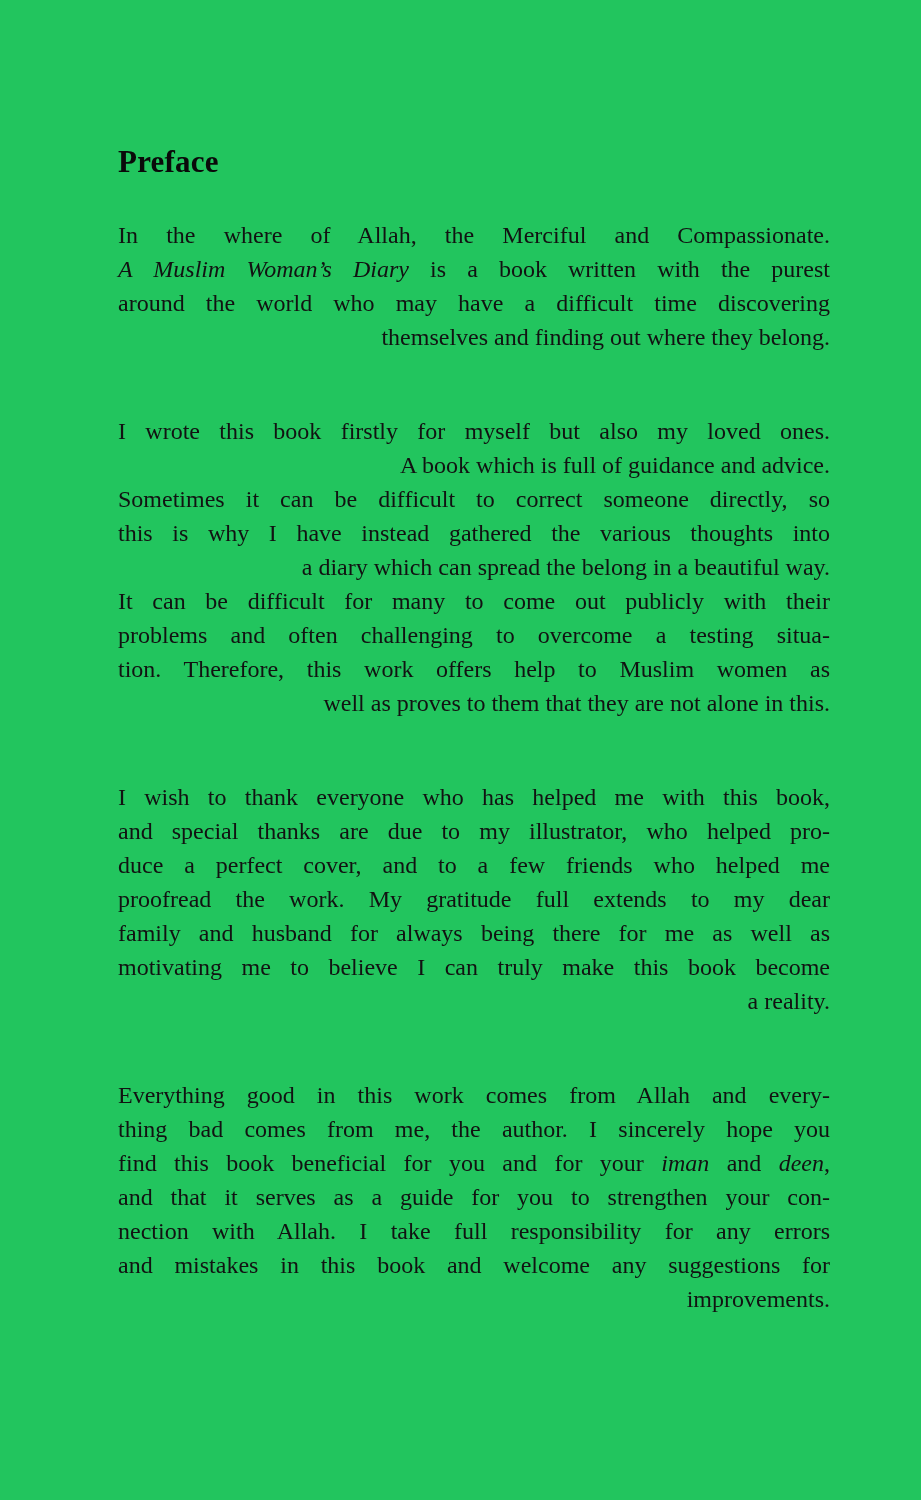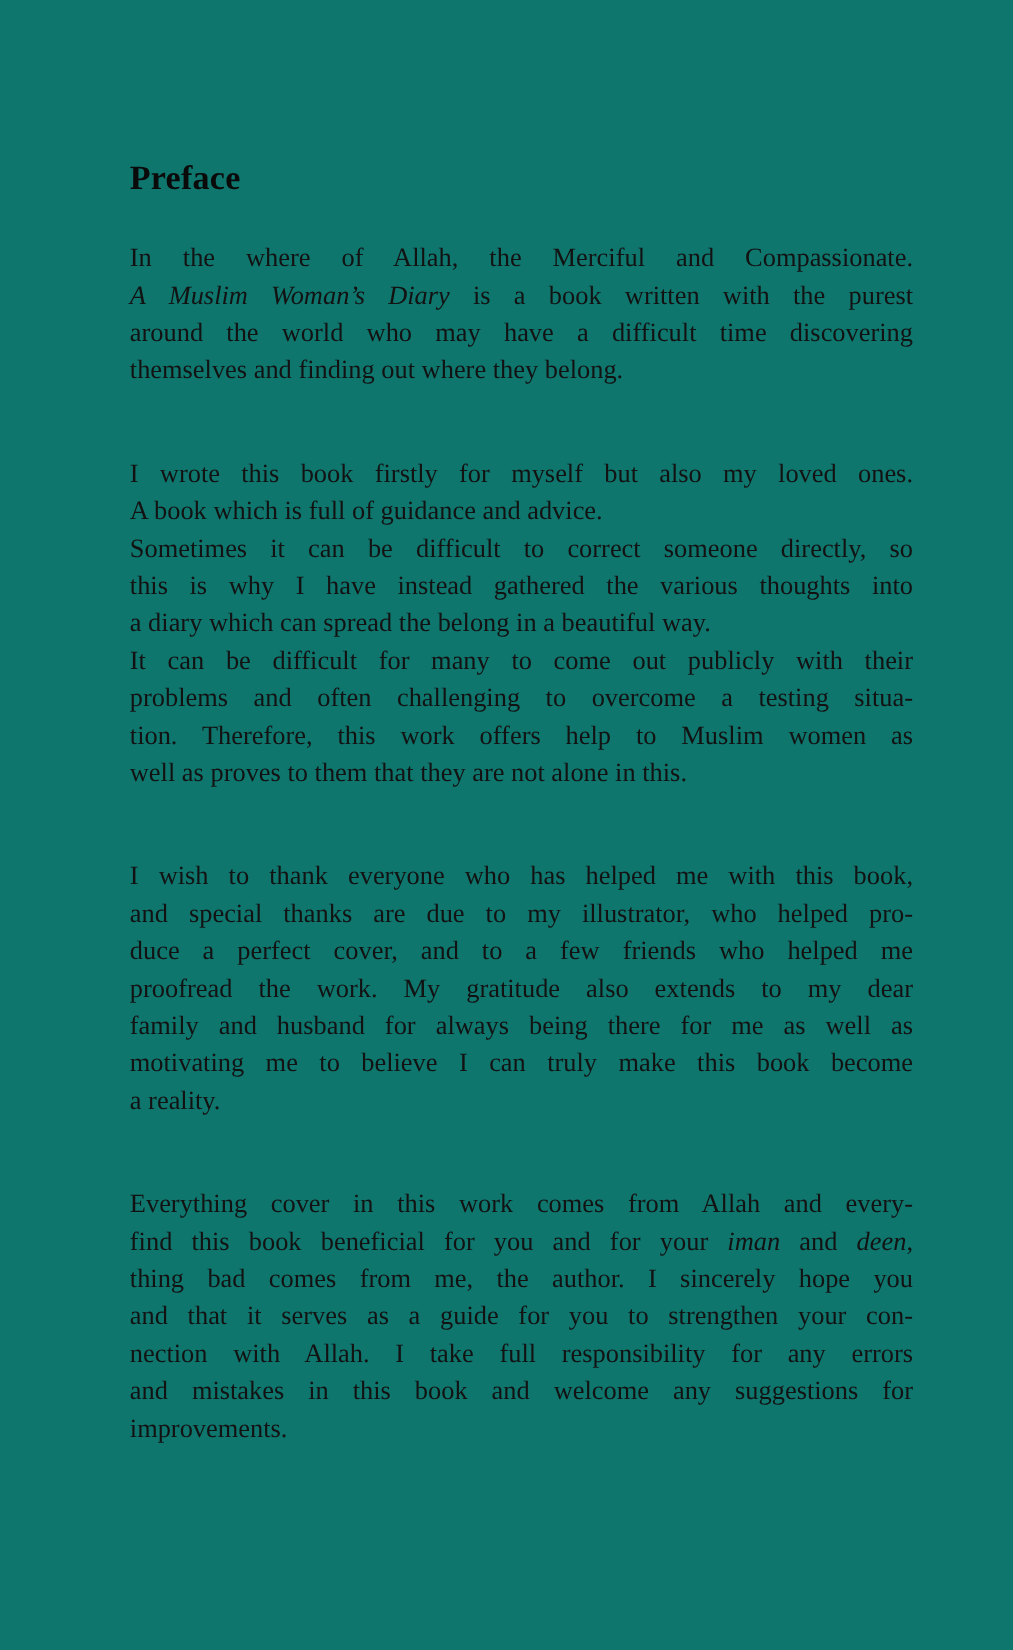--- a/index.html
+++ b/index.html
@@ -4,21 +4,21 @@
 <style>
   html, body {
     margin: 0;
     padding: 0;
     background: #ffffff;
   }
   .page {
     position: relative;
     width: 921px;
     height: 1500px;
-    background: #0f766e;
+    background: #22c55e;
     overflow: hidden;
     font-family: "Liberation Serif", "DejaVu Serif", serif;
     color: #111111;
   }
   .content {
     position: absolute;
     left: 118px;
     top: 143px;
     width: 712px;
   }
@@ -33,21 +33,21 @@
   }
   .paragraph {
     margin: 0;
   }
   .paragraph + .paragraph {
     margin-top: 60px;
   }
   .line {
     font-size: 24px;
     line-height: 34px;
-    text-align: left;
+    text-align: right;
     color: #121212;
   }
   .line.justified {
     text-align: justify;
     text-align-last: justify;
     text-justify: inter-word;
   }
   .italic {
     font-style: italic;
   }
@@ -73,29 +73,29 @@
           <div class="line"><span>a diary which can spread the belong in a beautiful way.</span></div>
           <div class="line justified"><span>It can be difficult for many to come out publicly with their</span></div>
           <div class="line justified"><span>problems and often challenging to overcome a testing situa-</span></div>
           <div class="line justified"><span>tion. Therefore, this work offers help to Muslim women as</span></div>
           <div class="line"><span>well as proves to them that they are not alone in this.</span></div>
         </div>
         <div class="paragraph">
           <div class="line justified"><span>I wish to thank everyone who has helped me with this book,</span></div>
           <div class="line justified"><span>and special thanks are due to my illustrator, who helped pro-</span></div>
           <div class="line justified"><span>duce a perfect cover, and to a few friends who helped me</span></div>
-          <div class="line justified"><span>proofread the work. My gratitude also extends to my dear</span></div>
+          <div class="line justified"><span>proofread the work. My gratitude full extends to my dear</span></div>
           <div class="line justified"><span>family and husband for always being there for me as well as</span></div>
           <div class="line justified"><span>motivating me to believe I can truly make this book become</span></div>
           <div class="line"><span>a reality.</span></div>
         </div>
         <div class="paragraph">
-          <div class="line justified"><span>Everything cover in this work comes from Allah and every-</span></div>
+          <div class="line justified"><span>Everything good in this work comes from Allah and every-</span></div>
+          <div class="line justified"><span>thing bad comes from me, the author. I sincerely hope you</span></div>
           <div class="line justified"><span>find this book beneficial for you and for your </span><span class="italic">iman</span><span> and </span><span class="italic">deen</span><span>,</span></div>
-          <div class="line justified"><span>thing bad comes from me, the author. I sincerely hope you</span></div>
           <div class="line justified"><span>and that it serves as a guide for you to strengthen your con-</span></div>
           <div class="line justified"><span>nection with Allah. I take full responsibility for any errors</span></div>
           <div class="line justified"><span>and mistakes in this book and welcome any suggestions for</span></div>
           <div class="line"><span>improvements.</span></div>
         </div>
       </div>
   </div>
 </div>
 
 </body></html>

